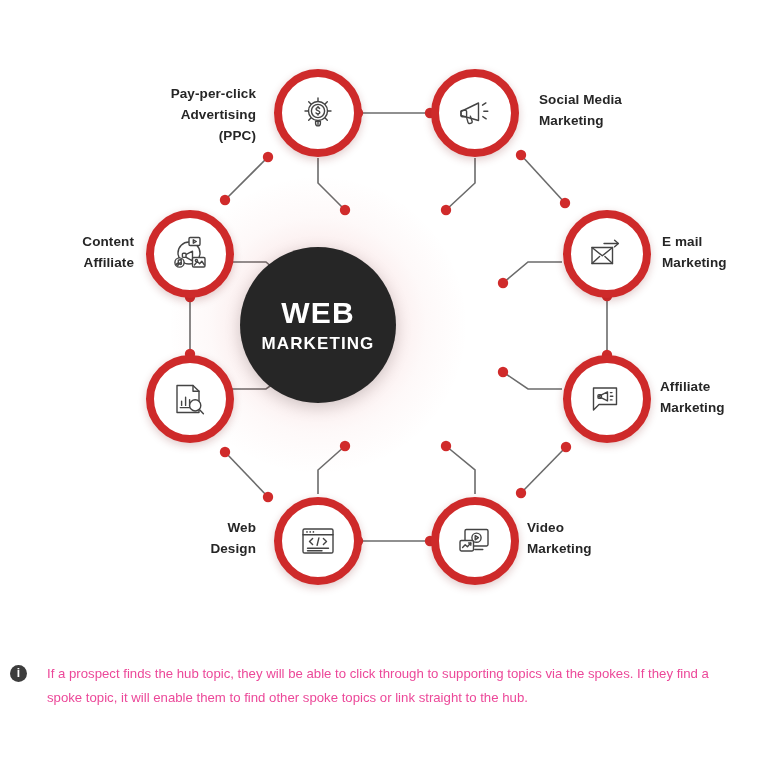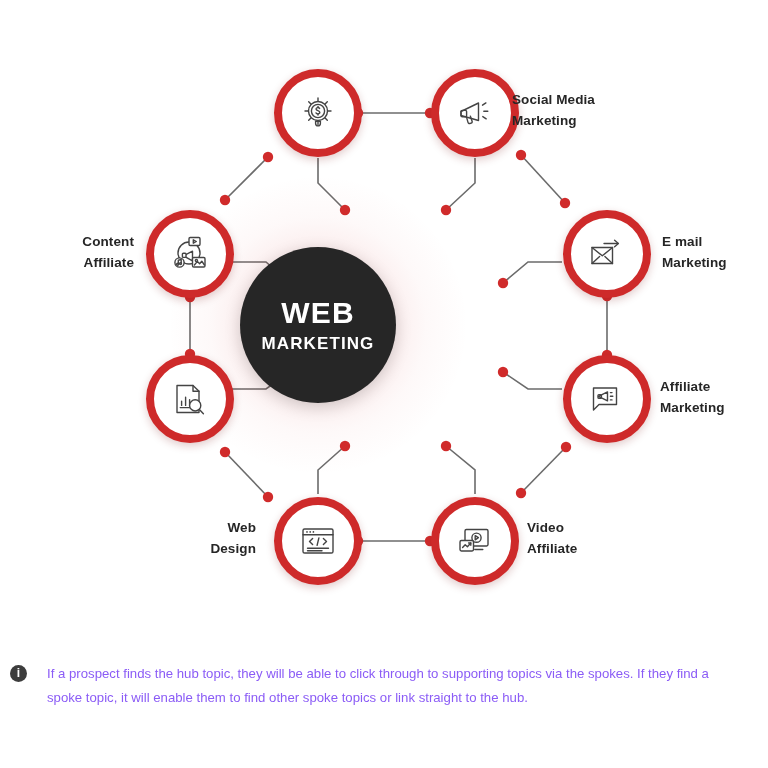--- a/index.html
+++ b/index.html
@@ -127,21 +127,21 @@
     font-size: 12px;
     font-weight: bold;
     line-height: 17px;
     text-align: center;
     margin-top: 3px;
   }
   .caption-text {
     margin-left: 20px;
     font-size: 13.2px;
     line-height: 1.85;
-    color: #8b5cf6;
+    color: #ec4899;
   }
 </style>
 </head>
 <body>
 
 <div id="diagram-canvas">
 
   <svg class="svg-layer" viewBox="0 0 768 650">
     <g stroke="#6b6b6b" stroke-width="1.6" fill="none">
 
@@ -209,32 +209,35 @@
         <path d="M23.6 17.4c-.5-.6-1.3-.9-2-.8-1 .1-1.6.8-1.5 1.6.1.8.8 1.1 1.8 1.4 1 .3 1.8.6 1.9 1.6.1.9-.6 1.6-1.7 1.7-.9.1-1.7-.3-2.1-1"></path>
         <path d="M22 15.4v1.1M22 23v1.1"></path>
         <path d="M22 7v3.2M22 30v3.4"></path>
         <path d="M9 20h3M32 20h3"></path>
         <path d="M12.7 10.7l2.2 2.2M29.1 27.1l2.2 2.2"></path>
         <path d="M31.3 10.7l-2.2 2.2M14.9 27.1l-2.2 2.2"></path>
         <path d="M19.6 30.3h4.8v2.2c0 1.3-1 2.4-2.4 2.4s-2.4-1.1-2.4-2.4z"></path>
       </svg>
     </span>
   </div>
+  <div class="node-label label-left" style="left:128px; top:84px; width:128px;">Pay-per-click
+Advertising
+(PPC)</div>
 
   <div class="node" style="left:431px; top:69px;">
     <span>
       <svg width="44" height="44" viewBox="0 0 44 44" fill="none" stroke="#444" stroke-width="1.4" stroke-linecap="round" stroke-linejoin="round">
         <path d="M8 20.5l17.5-8.5v17.5L8 24.5z"></path>
         <rect x="8" y="19.4" width="5.6" height="6.4" rx="1.2"></rect>
         <path d="M13.4 25.6l1.6 5.8c.2.8 1 1.3 1.8 1.1l1.4-.4c.8-.2 1.2-1.1.9-1.9l-1.8-5.1"></path>
         <path d="M29.5 14.2l3.4-2.3M30.8 20.2h4M29.8 25.6l3.4 2.2"></path>
       </svg>
     </span>
   </div>
-  <div class="node-label label-right" style="left:512px; top:90px; width:150px;">Social Media
+  <div class="node-label label-right" style="left:539px; top:90px; width:150px;">Social Media
 Marketing</div>
 
   <div class="node" style="left:563px; top:210px;">
     <span>
       <svg width="44" height="44" viewBox="0 0 44 44" fill="none" stroke="#444" stroke-width="1.4" stroke-linecap="round" stroke-linejoin="round">
         <path d="M7 15.5h20.5v16H7z"></path>
         <path d="M7 15.5l10.3 8.3 10.2-8.3"></path>
         <path d="M7 31.5l7.6-7.1M27.5 31.5l-7.6-7.1"></path>
         <path d="M19 11.5h14"></path>
         <path d="M29.6 8.2l3.8 3.3-3.8 3.3"></path>
@@ -264,21 +267,21 @@
         <circle cx="23.5" cy="18.7" r="4.6"></circle>
         <path d="M22.2 16.6l3.2 2.1-3.2 2.1z"></path>
         <rect x="7" y="21.5" width="13.5" height="10.5" rx="1.4" fill="#fff"></rect>
         <path d="M9.6 28.6l2.6-2.8 2.2 1.9 3.4-3.7"></path>
         <path d="M15.6 24h2.2v2.2"></path>
         <path d="M21.8 30.5h8"></path>
       </svg>
     </span>
   </div>
   <div class="node-label label-right" style="left:527px; top:518px; width:130px;">Video
-Affiliate</div>
+Marketing</div>
 
   <div class="node" style="left:274px; top:497px;">
     <span>
       <svg width="44" height="44" viewBox="0 0 44 44" fill="none" stroke="#444" stroke-width="1.4" stroke-linecap="round" stroke-linejoin="round">
         <rect x="7" y="10" width="30" height="24" rx="1.6"></rect>
         <path d="M7 15.8h30"></path>
         <circle cx="11" cy="12.9" r="0.85" fill="#444" stroke="none"></circle>
         <circle cx="14.2" cy="12.9" r="0.85" fill="#444" stroke="none"></circle>
         <circle cx="17.4" cy="12.9" r="0.85" fill="#444" stroke="none"></circle>
         <path d="M16.6 19.6l-3.1 3 3.1 3M27.4 19.6l3.1 3-3.1 3"></path>

